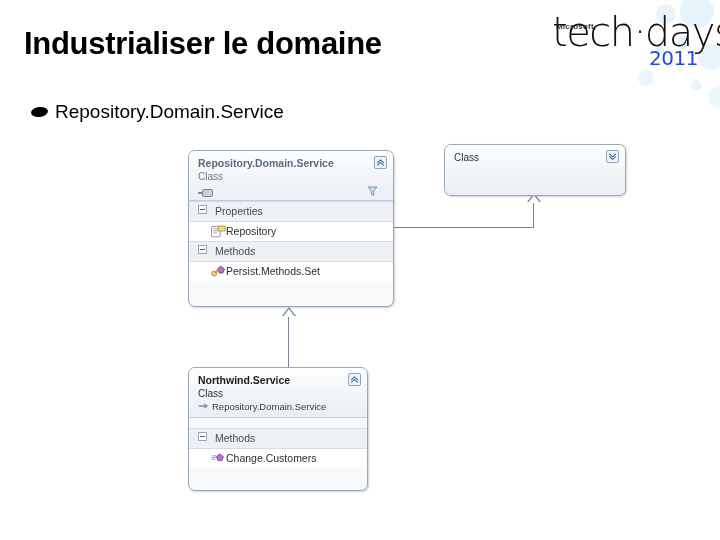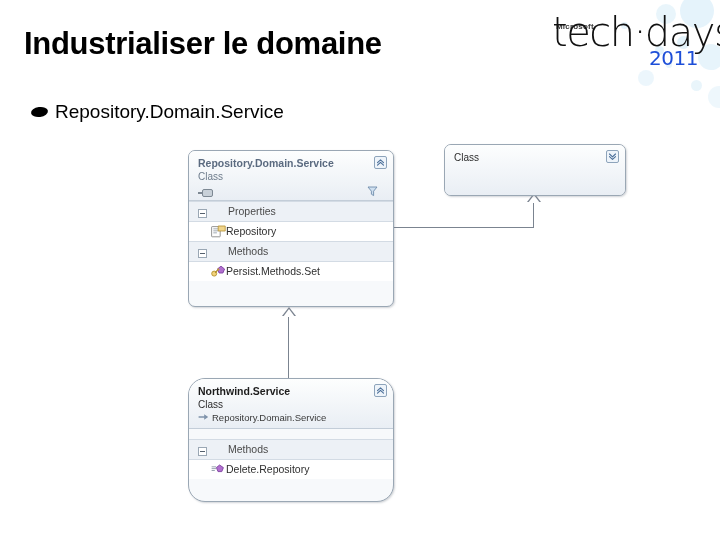--- a/index.html
+++ b/index.html
@@ -198,22 +198,22 @@
   .cd-pin .tail {
     position: absolute;
     left: 0; top: 3px;
     width: 5px; height: 2px;
     background: #7d8893;
   }
 
   
   .cd-comp {
     display: flex;
-    align-items: flex-end;
-    gap: 21px;
+    align-items: flex-start;
+    gap: 8px;
     padding: 3px 8px 3px 9px;
     background: #edf1f6;
     border-top: 1px solid #d3dbe4;
     border-bottom: 1px solid #d3dbe4;
     font-size: 10.5px;
     color: #4a4a4a;
   }
   .cd-comp-label { line-height: 13px; }
   .expander {
     width: 9px;
@@ -369,21 +369,21 @@
   <div class="cd-head plain" style="background:linear-gradient(#fdfefe,#e9eef4); height:100%; box-sizing:border-box;">
     <div class="cd-kind dark">Class</div>
     <span class="cd-chev">
       <svg width="9" height="9" viewBox="0 0 9 9">
         <path d="M1.5 2.0 L4.5 4.8 L7.5 2.0 M1.5 4.6 L4.5 7.4 L7.5 4.6" fill="none" stroke="#4b6f99" stroke-width="1.1" stroke-linecap="round" stroke-linejoin="round"></path>
       </svg>
     </span>
   </div>
 </div>
 
-<div class="cd-box" style="left:188px; top:378px; width:206px; height:124px;border-radius:17px;">
+<div class="cd-box" style="left:188px; top:367px; width:180px; height:124px;">
 
   <div class="cd-head">
     <div class="cd-title dark">Northwind.Service</div>
     <div class="cd-kind dark">Class</div>
     <div class="cd-base">
       <span style="line-height:10px;">
         <svg width="11" height="10" viewBox="0 0 11 10">
           <path d="M0.6 4.2 H6.2 V2.2 L10.2 5.0 L6.2 7.8 V5.8 H0.6 Z" fill="#7f93ab" stroke="#5d7governed" stroke-width="0"></path>
         </svg>
       </span>
@@ -403,15 +403,15 @@
 
   <div class="cd-member">
     <span class="mico">
       <svg width="15" height="13" viewBox="0 0 15 13">
         <path d="M8.6 2.0 L12.4 4.6 L10.8 8.6 L7.0 8.6 L5.4 4.6 Z" fill="#b170cf" stroke="#7e3fa0" stroke-width="0.9" stroke-linejoin="round"></path>
         <rect x="0.6" y="3.4" width="4.6" height="0.9" fill="#8e9aa8"></rect>
         <rect x="0.6" y="5.2" width="4.6" height="0.9" fill="#8e9aa8"></rect>
         <rect x="0.6" y="7.0" width="3.2" height="0.9" fill="#8e9aa8"></rect>
       </svg>
     </span>
-    <span class="cd-member-name">Delete.Repository</span>
+    <span class="cd-member-name">Change.Customers</span>
   </div>
 </div>
 
 </body></html>

